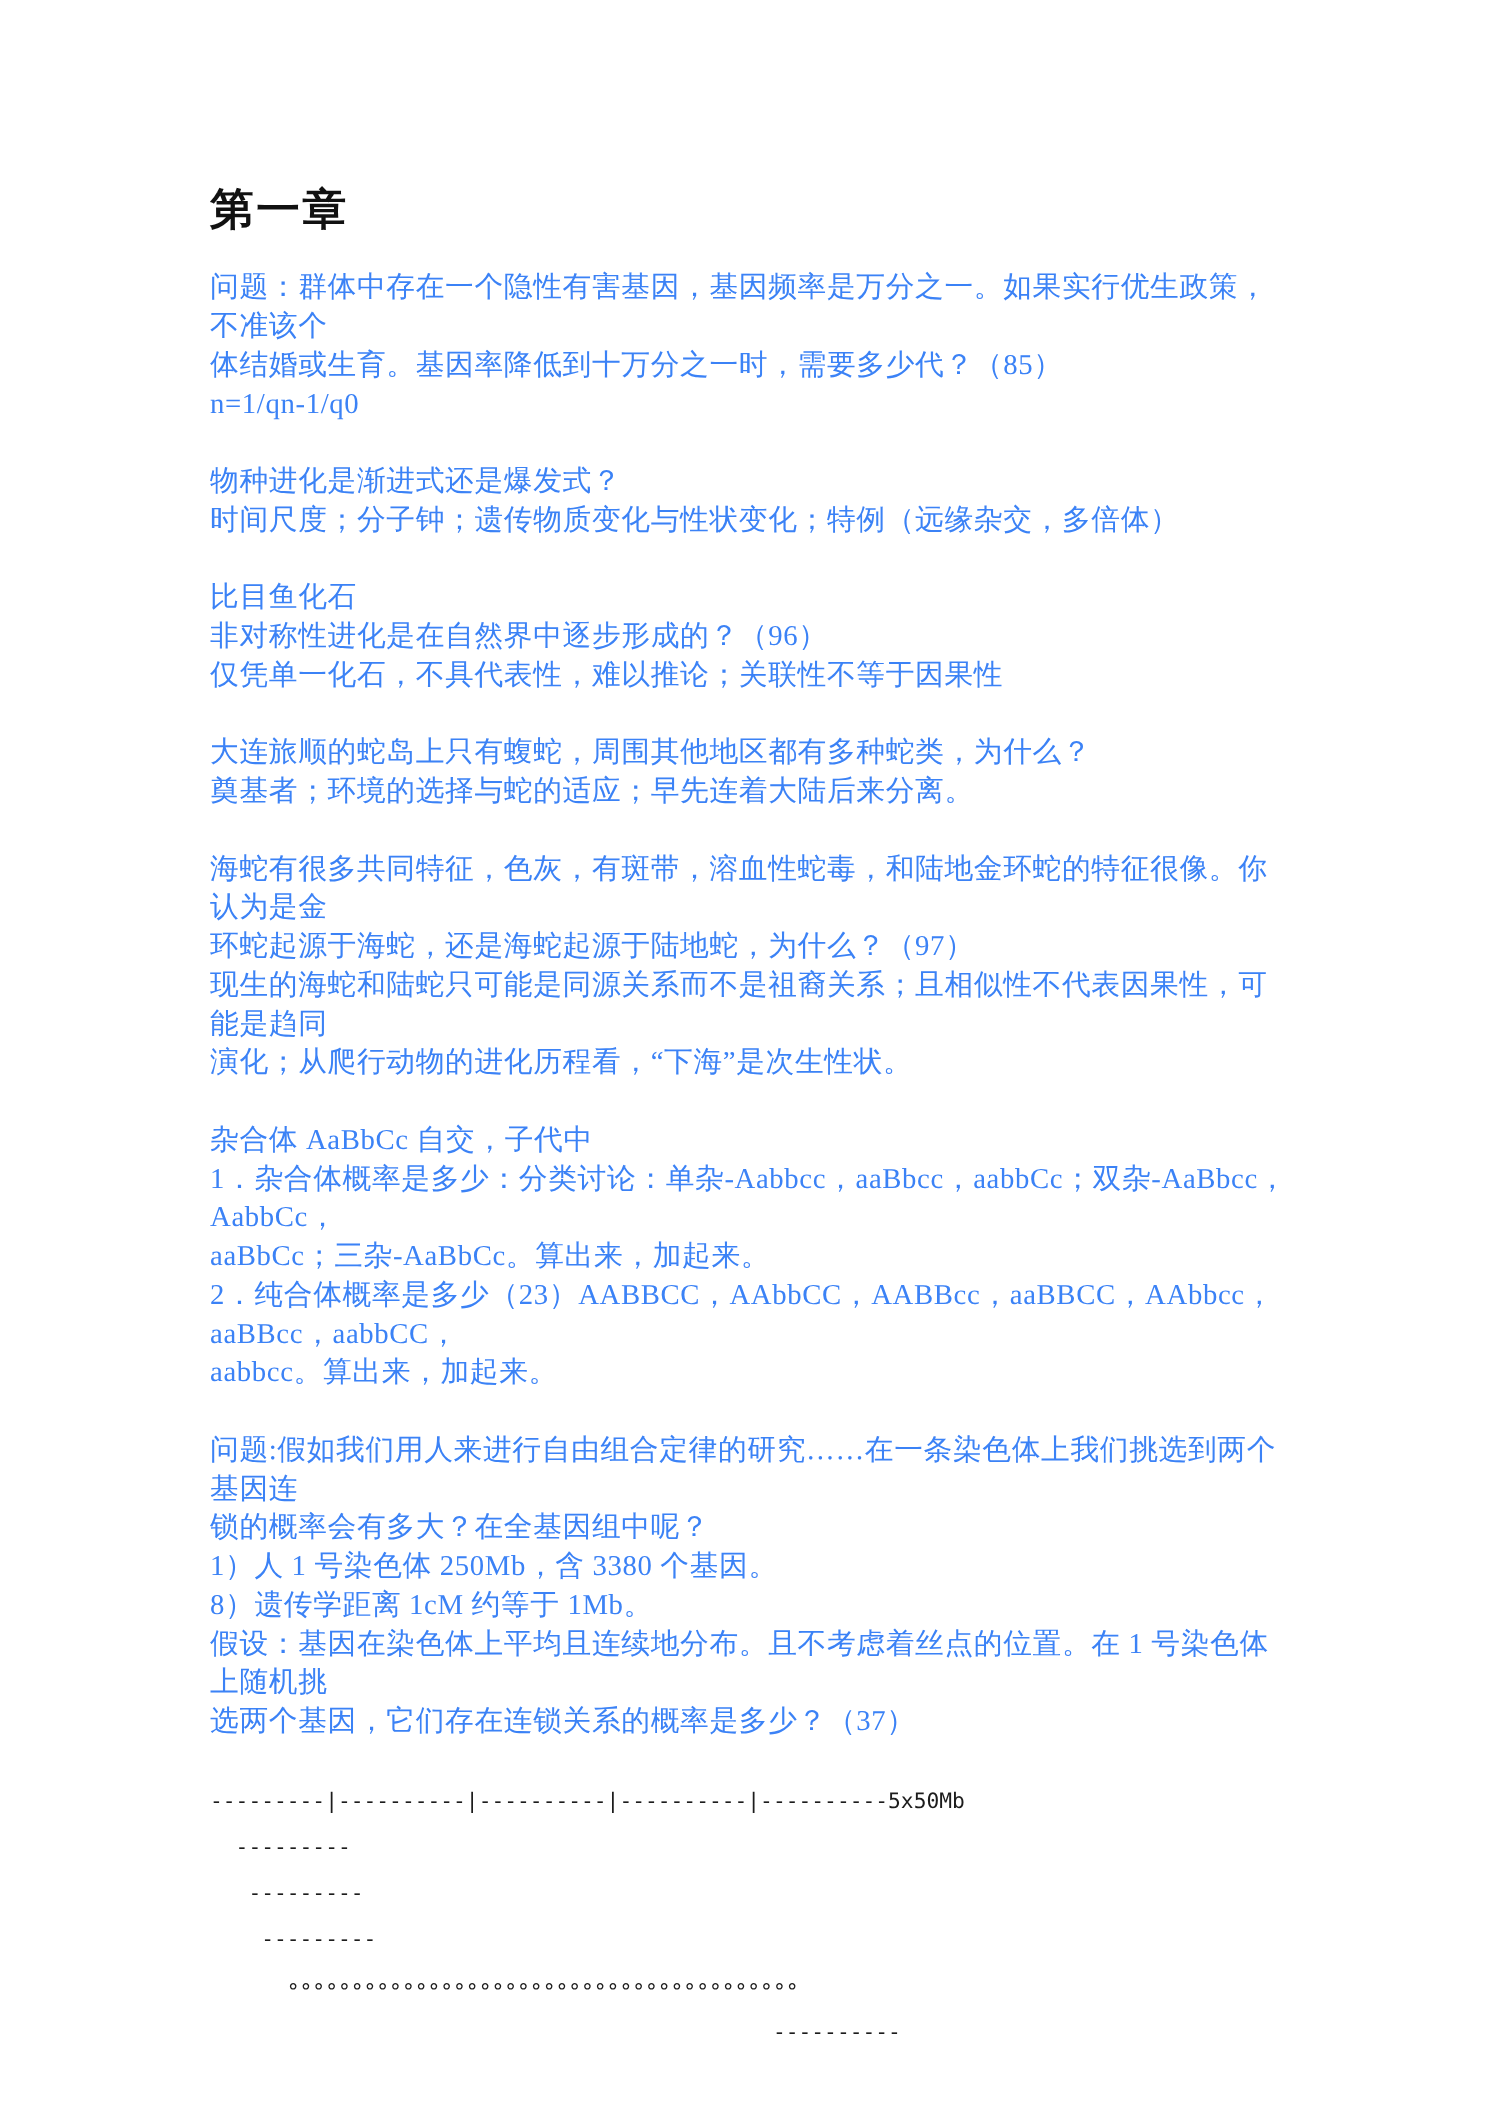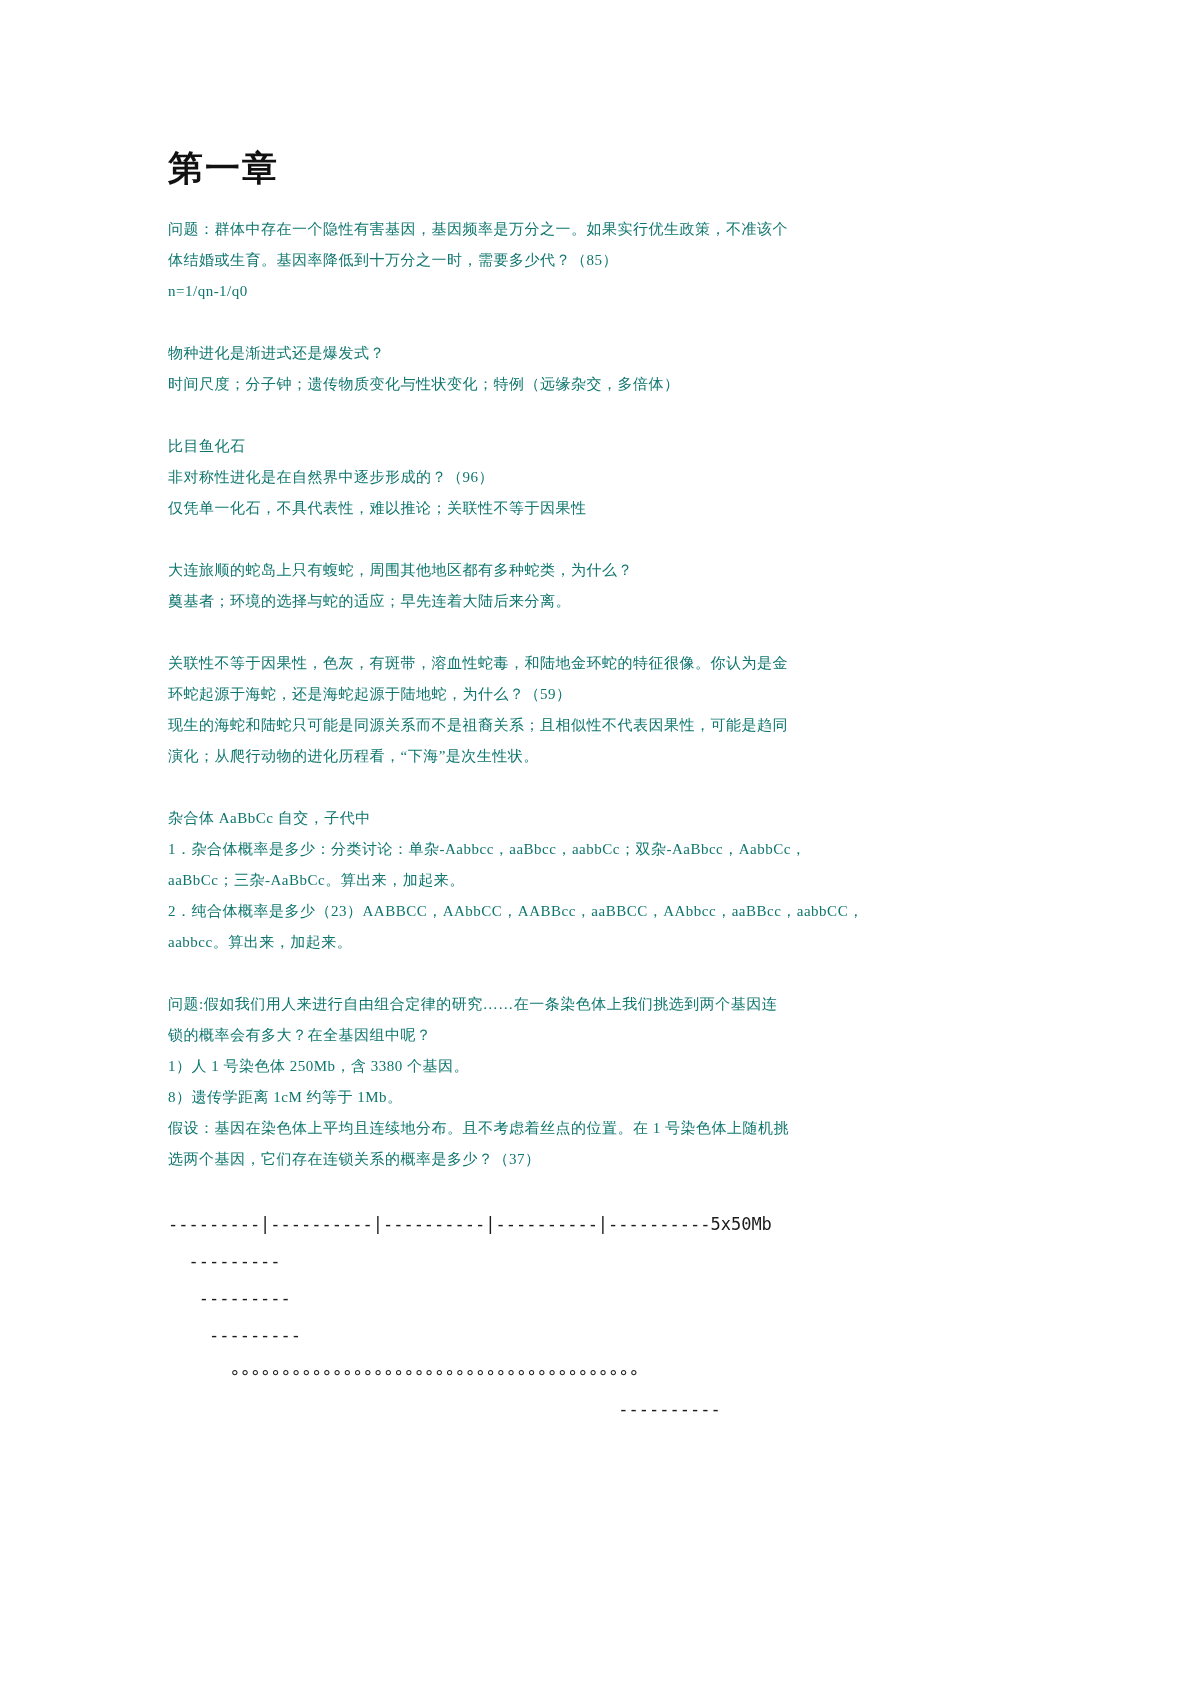--- a/index.html
+++ b/index.html
@@ -30,25 +30,25 @@
     color: #111111;
     margin: 0 0 24px 0;
   }
   .block-h1.later {
     margin-top: 36px;
   }
   .block-p {
     margin: 0 0 31px 0;
   }
   .block-p .line {
-    font-size: 15px;
+    font-size: 23px;
     line-height: 31px;
     letter-spacing: 0.5px;
     white-space: pre-wrap;
-    color: #0f766e;
+    color: #3b82f6;
   }
   .block-diagram {
     margin-top: 27px;
   }
   .block-diagram .line {
     font-family: "DejaVu Sans Mono", "Liberation Mono", monospace;
     font-size: 17px;
     line-height: 37px;
     white-space: pre;
     color: #1c1c1c;
@@ -71,22 +71,22 @@
     <div class="block block-p">
       <div class="line">比目鱼化石</div>
       <div class="line">非对称性进化是在自然界中逐步形成的？（96）</div>
       <div class="line">仅凭单一化石，不具代表性，难以推论；关联性不等于因果性</div>
     </div>
     <div class="block block-p">
       <div class="line">大连旅顺的蛇岛上只有蝮蛇，周围其他地区都有多种蛇类，为什么？</div>
       <div class="line">奠基者；环境的选择与蛇的适应；早先连着大陆后来分离。</div>
     </div>
     <div class="block block-p">
-      <div class="line">关联性不等于因果性，色灰，有斑带，溶血性蛇毒，和陆地金环蛇的特征很像。你认为是金</div>
-      <div class="line">环蛇起源于海蛇，还是海蛇起源于陆地蛇，为什么？（59）</div>
+      <div class="line">海蛇有很多共同特征，色灰，有斑带，溶血性蛇毒，和陆地金环蛇的特征很像。你认为是金</div>
+      <div class="line">环蛇起源于海蛇，还是海蛇起源于陆地蛇，为什么？（97）</div>
       <div class="line">现生的海蛇和陆蛇只可能是同源关系而不是祖裔关系；且相似性不代表因果性，可能是趋同</div>
       <div class="line">演化；从爬行动物的进化历程看，“下海”是次生性状。</div>
     </div>
     <div class="block block-p">
       <div class="line">杂合体 AaBbCc 自交，子代中</div>
       <div class="line">1．杂合体概率是多少：分类讨论：单杂-Aabbcc，aaBbcc，aabbCc；双杂-AaBbcc，AabbCc，</div>
       <div class="line">aaBbCc；三杂-AaBbCc。算出来，加起来。</div>
       <div class="line">2．纯合体概率是多少（23）AABBCC，AAbbCC，AABBcc，aaBBCC，AAbbcc，aaBBcc，aabbCC，</div>
       <div class="line">aabbcc。算出来，加起来。</div>
     </div>

